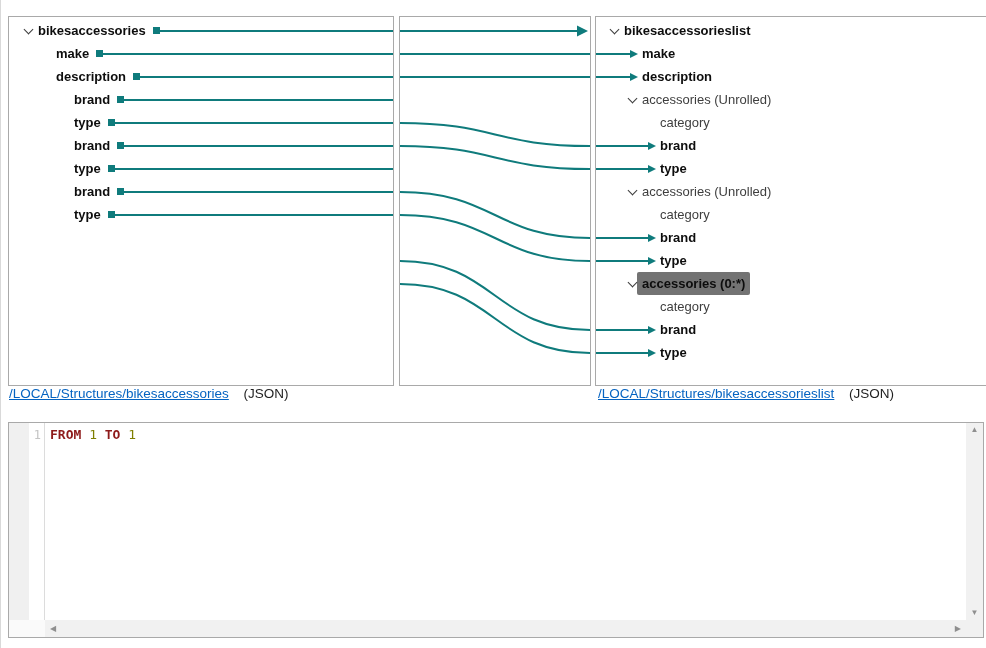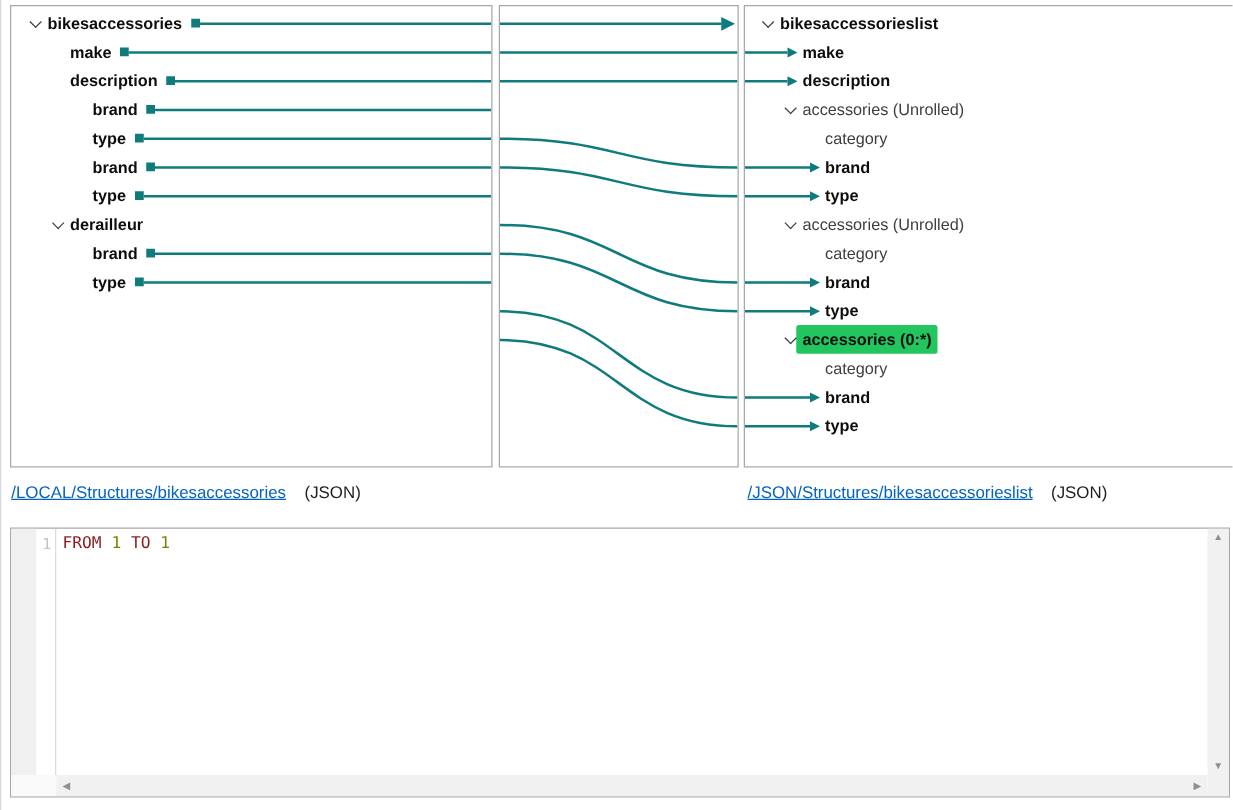--- a/index.html
+++ b/index.html
@@ -2,36 +2,36 @@
 <html style="--teal: #0f7b7c;"><head>
 <meta charset="utf-8">
 <style>
   html,body{margin:0;padding:0;}
   body{
     width:986px;height:648px;background:#ffffff;overflow:hidden;position:relative;
     font-family:"Liberation Sans","DejaVu Sans",sans-serif;
     border-left:1px solid #d9d9d9;box-sizing:border-box;
   }
   
-  .map-area{position:absolute;left:0;top:0;width:986px;height:378px;}
+  .map-area{position:absolute;left:0;top:12px;width:986px;height:378px;}
   .panel{position:absolute;top:4px;height:370px;border:1px solid #a9a9a9;background:#fff;box-sizing:border-box;}
   .panel-src{left:7px;width:386px;}
   .panel-mid{left:398px;width:192px;}
   .panel-tgt{left:594px;width:464px;}
   .rows{position:absolute;inset:0;padding-top:2px;overflow:hidden;}
   .trow{height:23px;display:flex;align-items:center;white-space:nowrap;}
   .spacer{flex:none;height:1px;}
   .chev{width:16px;height:23px;position:relative;flex:none;}
   .chev.has::before{
     content:"";position:absolute;left:3px;top:7px;width:6px;height:6px;
     border-right:1.6px solid #3c3c3c;border-bottom:1.6px solid #3c3c3c;transform:rotate(45deg);
   }
   .lbl{font-size:13px;color:#3e3e3e;line-height:23px;}
   .lbl.b{font-weight:700;color:#0d0d0d;}
-  .lbl.hl{background:#22c55e;border-radius:2px;padding:0 5px;margin-left:-5px;}
+  .lbl.hl{background:#737373;border-radius:2px;padding:0 5px;margin-left:-5px;}
   .port{flex:none;width:7px;height:7px;background:var(--teal);margin-left:7px;}
   .cline{flex:1 1 auto;height:2px;background:var(--teal);}
   .ashaft{flex:none;height:2px;background:var(--teal);}
   .ahead{flex:none;width:0;height:0;border-left:8px solid var(--teal);border-top:4px solid transparent;border-bottom:4px solid transparent;}
   .alabel{margin-left:4px;}
   .canvas-svg{position:absolute;inset:0;}
   
   .links-row{position:absolute;left:0;top:386px;width:916px;height:22px;font-size:13.5px;}
   .link-group{position:absolute;top:0;white-space:nowrap;}
   .lg-src{left:8px;} .lg-tgt{left:597px;}
@@ -40,21 +40,21 @@
   
   .editor{
     position:absolute;left:7px;top:422px;width:976px;height:216px;
     border:1px solid #a9a9a9;background:#fff;box-sizing:border-box;
     display:grid;grid-template-columns:36px 1fr 17px;grid-template-rows:1fr 17px;
   }
   .gutter{display:flex;border-right:1px solid #dcdcdc;}
   .gutter-strip{width:20px;background:#f0f0f0;}
   .gutter-nums{flex:1;text-align:right;padding-right:3px;font-family:"DejaVu Sans Mono","Liberation Mono",monospace;font-size:12px;color:#c4c4c4;padding-top:3px;line-height:18px;}
   .code{font-family:"DejaVu Sans Mono","Liberation Mono",monospace;font-size:13px;line-height:18px;padding:3px 0 0 5px;white-space:pre;}
-  .tok-keyword{color:#8e1b1b;font-weight:normal;}
+  .tok-keyword{color:#8e1b1b;font-weight:bold;}
   .tok-number{color:#7e7e00;}
   .tok-plain{color:#1a1a1a;}
   .vscroll{background:#f1f1f1;display:flex;flex-direction:column;justify-content:space-between;align-items:center;padding:3px 0;box-sizing:border-box;}
   .hbar-lead{background:#fafafa;}
   .hbar{background:#f1f1f1;display:flex;justify-content:space-between;align-items:center;padding:0 5px;box-sizing:border-box;}
   .corner{background:#f1f1f1;}
   .sarrow{font-size:8px;color:#8f8f8f;line-height:8px;user-select:none;}
 </style>
 </head>
 <body>
@@ -103,25 +103,20 @@
           <span class="lbl b">brand</span>
           <span class="port"></span>
           <span class="cline"></span>
         </div>
         <div class="trow">
           <span class="spacer" style="width: 49px;"></span>
           <span class="chev"></span>
           <span class="lbl b">type</span>
           <span class="port"></span>
           <span class="cline"></span>
-        </div>
-        <div class="trow">
-          <span class="spacer" style="width: 31px;"></span>
-          <span class="chev has"></span>
-          <span class="lbl b">derailleur</span>
         </div>
         <div class="trow">
           <span class="spacer" style="width: 49px;"></span>
           <span class="chev"></span>
           <span class="lbl b">brand</span>
           <span class="port"></span>
           <span class="cline"></span>
         </div>
         <div class="trow">
           <span class="spacer" style="width: 49px;"></span>
@@ -226,21 +221,21 @@
       </div>
   </div>
 </div>
 
 <div class="links-row">
   <div class="link-group lg-src">
     <a href="#" class="struct-link">/LOCAL/Structures/bikesaccessories</a>
     <span class="fmt">(JSON)</span>
   </div>
   <div class="link-group lg-tgt">
-    <a href="#" class="struct-link">/JSON/Structures/bikesaccessorieslist</a>
+    <a href="#" class="struct-link">/LOCAL/Structures/bikesaccessorieslist</a>
     <span class="fmt">(JSON)</span>
   </div>
 </div>
 
 <div class="editor">
   <div class="gutter">
     <div class="gutter-strip"></div>
     <div class="gutter-nums">1</div>
   </div>
   <div class="code" id="code-area"><span id="code-line-1"><span class="tok-keyword">FROM</span><span class="tok-plain"> </span><span class="tok-number">1</span><span class="tok-plain"> </span><span class="tok-keyword">TO</span><span class="tok-plain"> </span><span class="tok-number">1</span></span></div>

